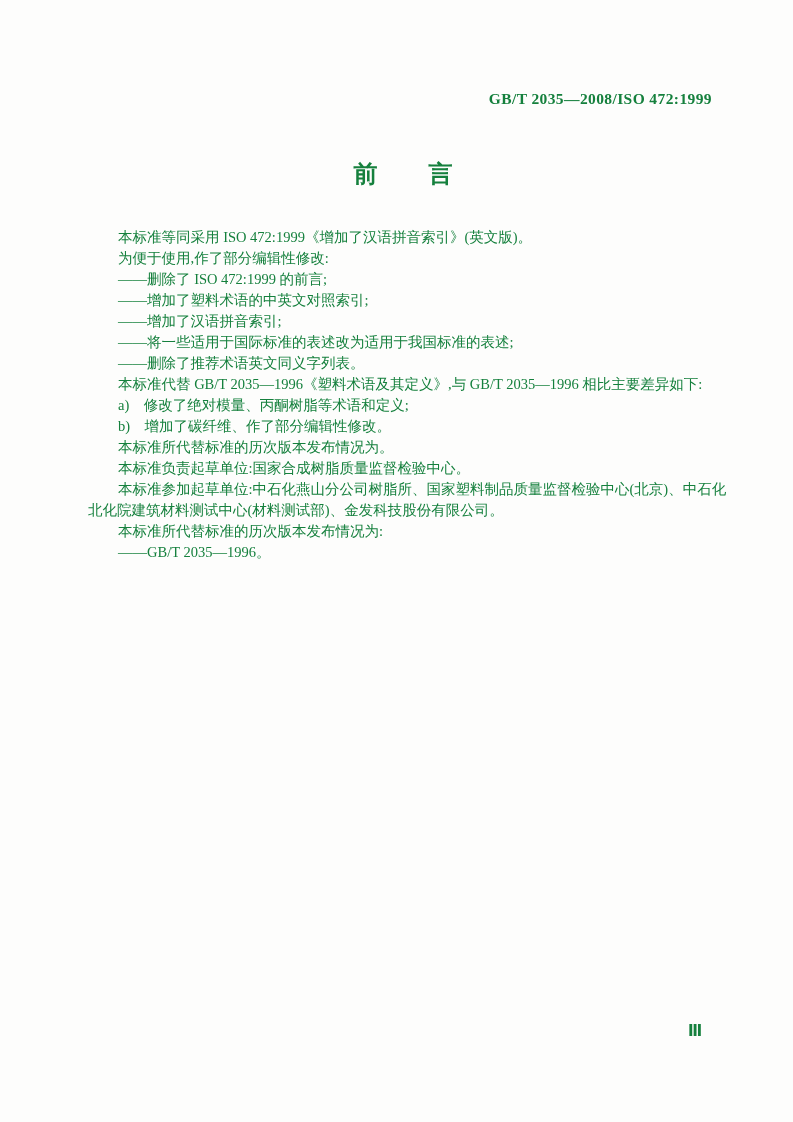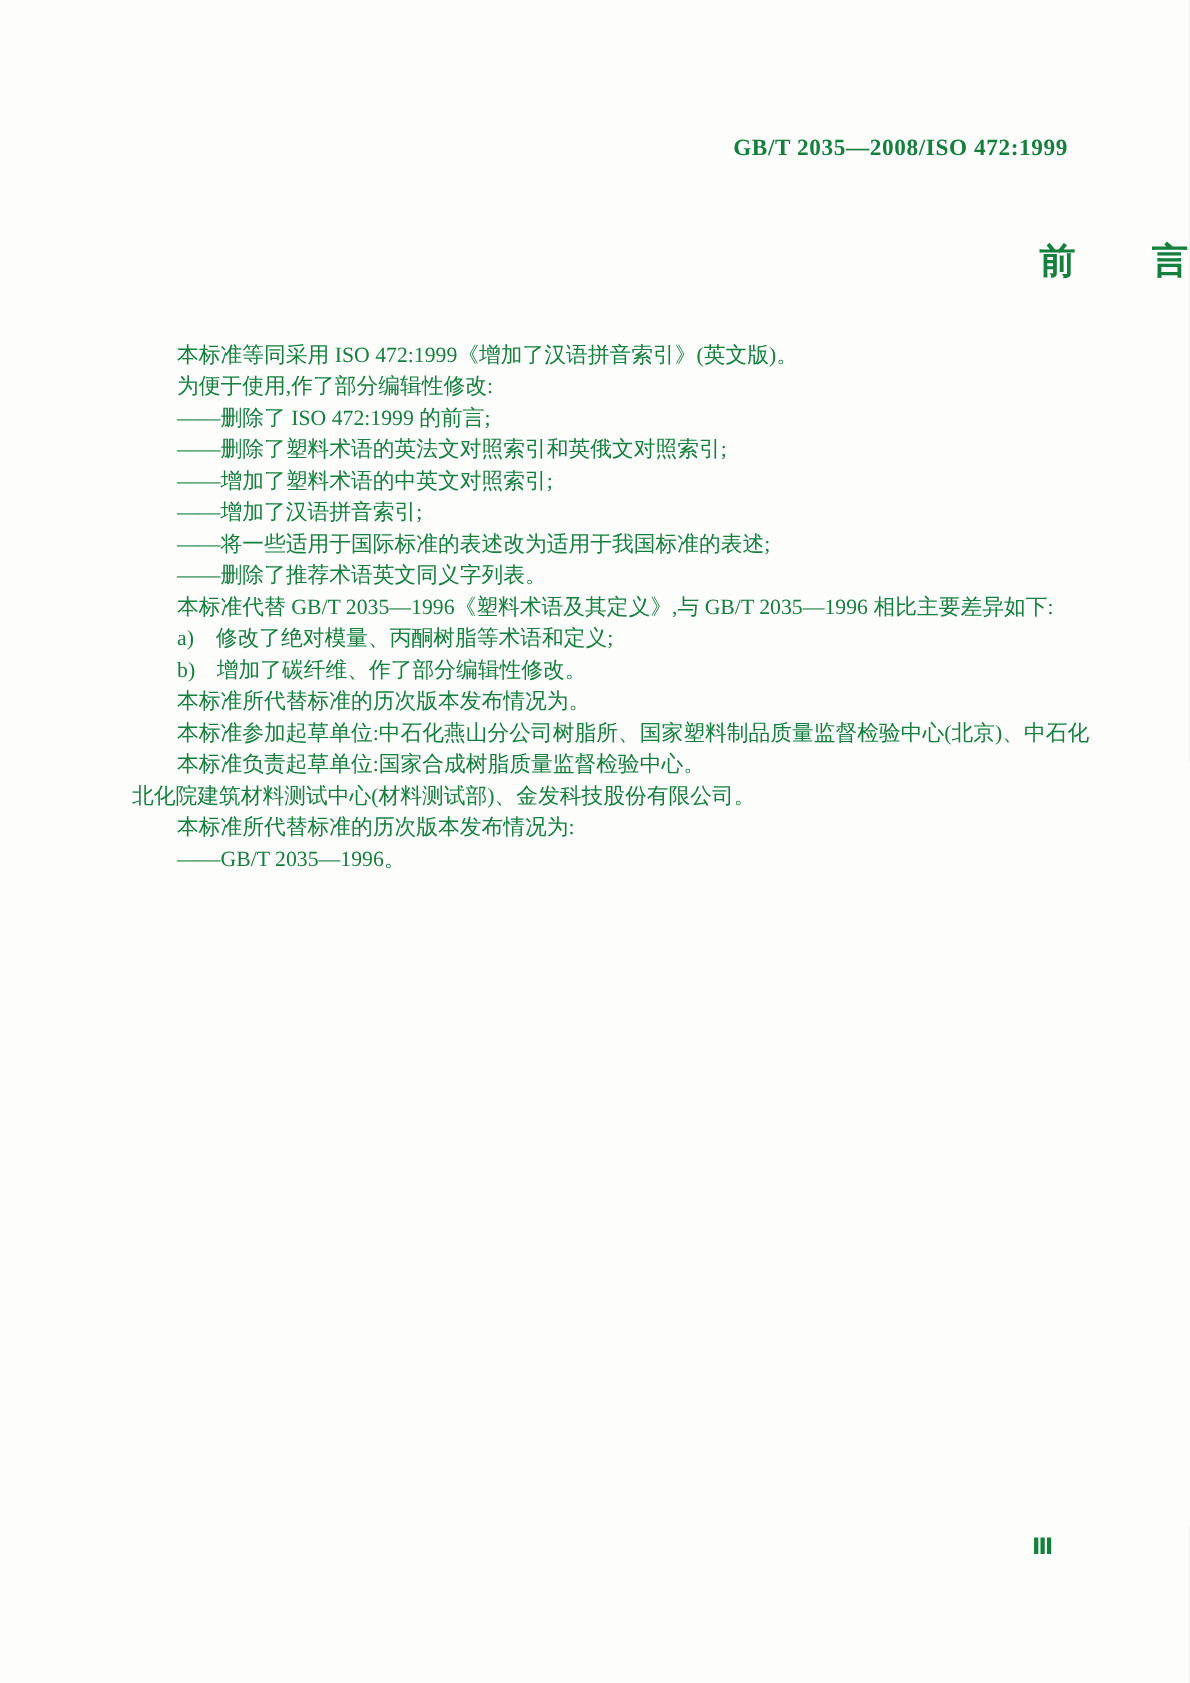--- a/index.html
+++ b/index.html
@@ -26,21 +26,21 @@
     font-size: 15.5px;
     letter-spacing: 0.4px;
     white-space: nowrap;
   }
   .doc-title {
     position: absolute;
     top: 158px;
     left: 0;
     right: 0;
     padding-left: 14px;
-    text-align: right;
+    text-align: center;
     font-family: "DejaVu Sans", "Liberation Sans", sans-serif;
     font-weight: 700;
     font-size: 24px;
     letter-spacing: 1px;
     white-space: nowrap;
   }
   .body-text {
     position: absolute;
     top: 227px;
     left: 88px;
@@ -70,31 +70,30 @@
 <div class="page">
 
   <div class="std-header">GB/T 2035—2008/ISO 472:1999</div>
 
   <div class="doc-title">前　　言</div>
 
   <div class="body-text">
     <div class="line ind">本标准等同采用 ISO 472:1999《增加了汉语拼音索引》(英文版)。</div>
     <div class="line ind">为便于使用,作了部分编辑性修改:</div>
     <div class="line ind">——删除了 ISO 472:1999 的前言;</div>
-    <div class="line ind">——删除了塑料术语的英法文对照索引和英俄文对照索引;</div>
     <div class="line ind">——增加了塑料术语的中英文对照索引;</div>
     <div class="line ind">——增加了汉语拼音索引;</div>
     <div class="line ind">——将一些适用于国际标准的表述改为适用于我国标准的表述;</div>
     <div class="line ind">——删除了推荐术语英文同义字列表。</div>
     <div class="line ind">本标准代替 GB/T 2035—1996《塑料术语及其定义》,与 GB/T 2035—1996 相比主要差异如下:</div>
     <div class="line ind">a)　修改了绝对模量、丙酮树脂等术语和定义;</div>
     <div class="line ind">b)　增加了碳纤维、作了部分编辑性修改。</div>
     <div class="line ind">本标准所代替标准的历次版本发布情况为。</div>
+    <div class="line ind">本标准负责起草单位:国家合成树脂质量监督检验中心。</div>
     <div class="line ind">本标准参加起草单位:中石化燕山分公司树脂所、国家塑料制品质量监督检验中心(北京)、中石化</div>
-    <div class="line ind">本标准负责起草单位:国家合成树脂质量监督检验中心。</div>
     <div class="line">北化院建筑材料测试中心(材料测试部)、金发科技股份有限公司。</div>
     <div class="line ind">本标准所代替标准的历次版本发布情况为:</div>
     <div class="line ind">——GB/T 2035—1996。</div>
   </div>
 
   <div class="page-number">Ⅲ</div>
 
 </div>
 
 </body></html>

